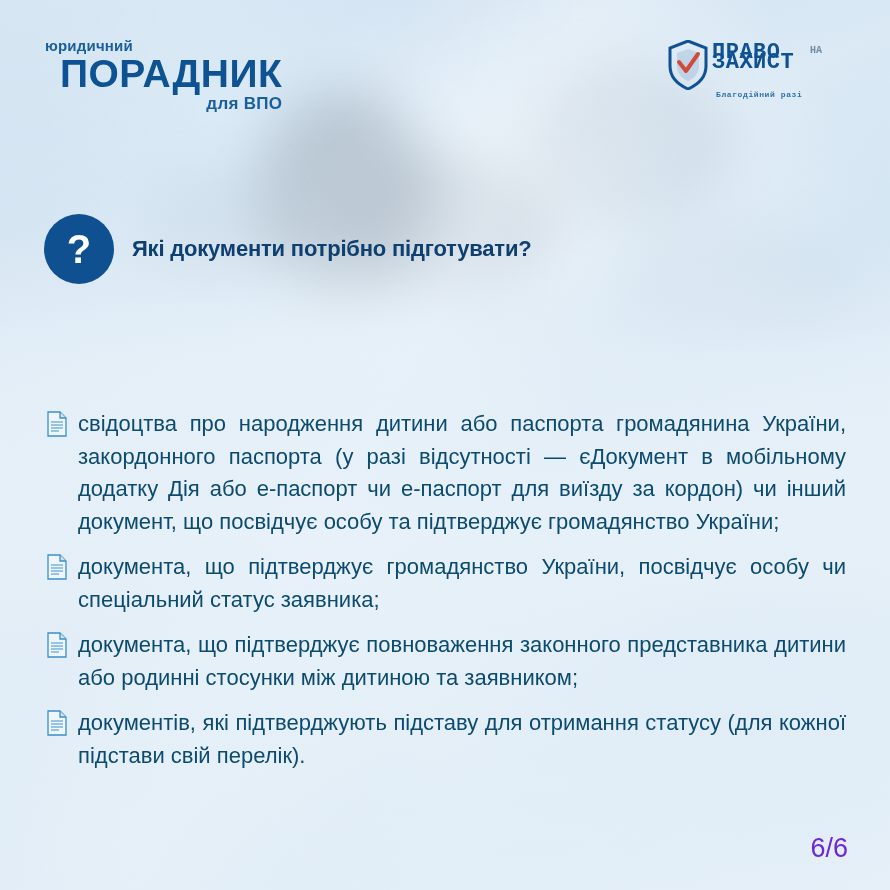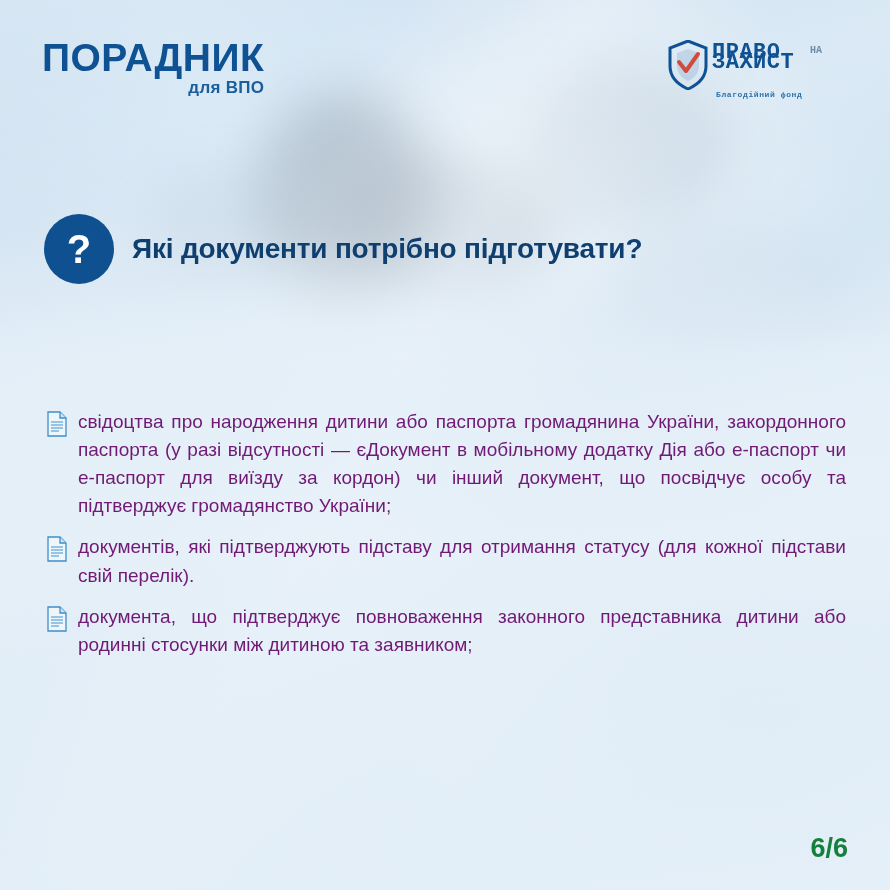--- a/index.html
+++ b/index.html
@@ -60,20 +60,21 @@
     line-height: 1;
     color: #0f4c81;
   }
   .logo-left .l1 {
     font-size: 15px; font-weight: bold; letter-spacing: .2px;
     color: #1a5f9c; margin-left: 3px; margin-bottom: 1px;
   }
   .logo-left .l2 {
     font-size: 39px; font-weight: bold; letter-spacing: .5px;
     color: #0e5294;
+    margin-left: 18px;
   }
   .logo-left .l3 {
     font-size: 17px; font-weight: bold; color: #1a5f9c;
     text-align: right; margin-top: 2px; letter-spacing: .3px;
   }
 
   .logo-right {
     position: absolute; right: 40px; top: 34px;
     width: 190px; height: 74px; font-family: Liberation Mono, monospace;
   }
@@ -106,21 +107,21 @@
   }
   .qmark {
     width: 70px; height: 70px; border-radius: 50%;
     background: #0f5190;
     color: #fff; font-size: 40px; font-weight: bold;
     display: flex; align-items: center; justify-content: center;
     flex: none;
     line-height: 1;
   }
   .qtitle {
-    font-size: 28px; font-weight: bold; color: #0f3f6e;
+    font-size: 22px; font-weight: bold; color: #0f3f6e;
     letter-spacing: -.2px;
   }
 
   
   .intro {
     position: absolute; left: 40px; top: 310px; width: 800px;
     font-size: 25.5px; color: #123c63;
     line-height: 1.45;
     text-align: justify;
     text-align-last: left;
@@ -129,64 +130,65 @@
   
   .list {
     position: absolute; left: 46px; top: 408px; width: 800px;
   }
   .item {
     display: flex; align-items: flex-start; gap: 10px;
     margin-bottom: 13px;
   }
   .doc-icon { flex: none; width: 22px; height: 26px; margin-top: 3px; }
   .item-text {
-    font-size: 19px; color: #701a75; line-height: 1.48;
+    font-size: 22px; color: #0c4a6e; line-height: 1.48;
     text-align: justify; text-align-last: left;
   }
 
   
   .pageno {
     position: absolute; right: 42px; bottom: 26px;
-    font-size: 27px; font-weight: bold; color: #15803d;
+    font-size: 27px; font-weight: normal; color: #6d28d9;
   }
 </style>
 </head>
 <body>
 
 <div class="bg">
   <div class="photo-shape ps1"></div>
   <div class="photo-shape ps2"></div>
   <div class="photo-shape ps3"></div>
   <div class="photo-shape ps4"></div>
   <div class="photo-shape ps5"></div>
   <div class="photo-shape ps6"></div>
   <div class="photo-shape ps7"></div>
   <div class="photo-shape ps8"></div>
 </div>
 <div class="veil"></div>
 
 <div class="page">
 
   <div class="logo-left">
+    <div class="l1">юридичний</div>
     <div class="l2">ПОРАДНИК</div>
     <div class="l3">для ВПО</div>
   </div>
 
   <div class="logo-right">
     <span class="shield">
       <svg width="40" height="50" viewBox="0 0 40 50">
         <path d="M20 1 L38 8 V26 C38 38 29 45 20 49 C11 45 2 38 2 26 V8 Z" fill="none" stroke="#0e5294" stroke-width="3"></path>
         <path d="M20 9 L31 13 V26 C31 34 25 39 20 41 C15 39 9 34 9 26 V13 Z" fill="#1a65a8" opacity="0.15"></path>
         <path d="M11 22 L18 31 L30 14" fill="none" stroke="#d14b3c" stroke-width="4" stroke-linecap="round" stroke-linejoin="round"></path>
       </svg>
     </span>
     <span class="rt1">ПРАВО</span>
     <span class="na">НА</span>
     <span class="rt2">ЗАХИСТ</span>
-    <span class="rt3">Благодійний фонд</span>
+    <span class="rt3">Благодійний разі</span>
   </div>
 
   <div class="qrow">
     <div class="qmark">?</div>
     <div class="qtitle">Які документи потрібно підготувати?</div>
   </div>
 
 
   <div class="list">
 
@@ -199,49 +201,64 @@
             <line x1="5" y1="11" x2="17" y2="11"></line>
             <line x1="5" y1="14" x2="17" y2="14"></line>
             <line x1="5" y1="17" x2="17" y2="17"></line>
             <line x1="5" y1="20" x2="13" y2="20"></line>
           </g>
         </svg>
       </span>
       <span class="item-text">свідоцтва про народження дитини або паспорта громадянина України, закордонного паспорта (у разі відсутності — єДокумент в мобільному додатку Дія або е-паспорт чи е-паспорт для виїзду за кордон) чи інший документ, що посвідчує особу та підтверджує громадянство України;</span>
     </div>
 
+    <div class="item">
+      <span class="doc-icon">
+        <svg width="22" height="26" viewBox="0 0 22 26">
+          <path d="M2 1 H14 L20 7 V25 H2 Z" fill="#eef6fc" stroke="#3d8ec9" stroke-width="1.3"></path>
+          <path d="M14 1 V7 H20" fill="#cfe4f5" stroke="#3d8ec9" stroke-width="1.3"></path>
+          <g stroke="#5ba3d6" stroke-width="1.2">
+            <line x1="5" y1="11" x2="17" y2="11"></line>
+            <line x1="5" y1="14" x2="17" y2="14"></line>
+            <line x1="5" y1="17" x2="17" y2="17"></line>
+            <line x1="5" y1="20" x2="13" y2="20"></line>
+          </g>
+        </svg>
+      </span>
+      <span class="item-text">документа, що підтверджує громадянство України, посвідчує особу чи спеціальний статус заявника;</span>
+    </div>
+
+    <div class="item">
+      <span class="doc-icon">
+        <svg width="22" height="26" viewBox="0 0 22 26">
+          <path d="M2 1 H14 L20 7 V25 H2 Z" fill="#eef6fc" stroke="#3d8ec9" stroke-width="1.3"></path>
+          <path d="M14 1 V7 H20" fill="#cfe4f5" stroke="#3d8ec9" stroke-width="1.3"></path>
+          <g stroke="#5ba3d6" stroke-width="1.2">
+            <line x1="5" y1="11" x2="17" y2="11"></line>
+            <line x1="5" y1="14" x2="17" y2="14"></line>
+            <line x1="5" y1="17" x2="17" y2="17"></line>
+            <line x1="5" y1="20" x2="13" y2="20"></line>
+          </g>
+        </svg>
+      </span>
+      <span class="item-text">документа, що підтверджує повноваження законного представника дитини або родинні стосунки між дитиною та заявником;</span>
+    </div>
 
     <div class="item">
       <span class="doc-icon">
         <svg width="22" height="26" viewBox="0 0 22 26">
           <path d="M2 1 H14 L20 7 V25 H2 Z" fill="#eef6fc" stroke="#3d8ec9" stroke-width="1.3"></path>
           <path d="M14 1 V7 H20" fill="#cfe4f5" stroke="#3d8ec9" stroke-width="1.3"></path>
           <g stroke="#5ba3d6" stroke-width="1.2">
             <line x1="5" y1="11" x2="17" y2="11"></line>
             <line x1="5" y1="14" x2="17" y2="14"></line>
             <line x1="5" y1="17" x2="17" y2="17"></line>
             <line x1="5" y1="20" x2="13" y2="20"></line>
           </g>
         </svg>
       </span>
       <span class="item-text">документів, які підтверджують підставу для отримання статусу (для кожної підстави свій перелік).</span>
-    </div>
-
-    <div class="item">
-      <span class="doc-icon">
-        <svg width="22" height="26" viewBox="0 0 22 26">
-          <path d="M2 1 H14 L20 7 V25 H2 Z" fill="#eef6fc" stroke="#3d8ec9" stroke-width="1.3"></path>
-          <path d="M14 1 V7 H20" fill="#cfe4f5" stroke="#3d8ec9" stroke-width="1.3"></path>
-          <g stroke="#5ba3d6" stroke-width="1.2">
-            <line x1="5" y1="11" x2="17" y2="11"></line>
-            <line x1="5" y1="14" x2="17" y2="14"></line>
-            <line x1="5" y1="17" x2="17" y2="17"></line>
-            <line x1="5" y1="20" x2="13" y2="20"></line>
-          </g>
-        </svg>
-      </span>
-      <span class="item-text">документа, що підтверджує повноваження законного представника дитини або родинні стосунки між дитиною та заявником;</span>
     </div>
 
   </div>
 
   <div class="pageno">6/6</div>
 </div>
 
 </body></html>

